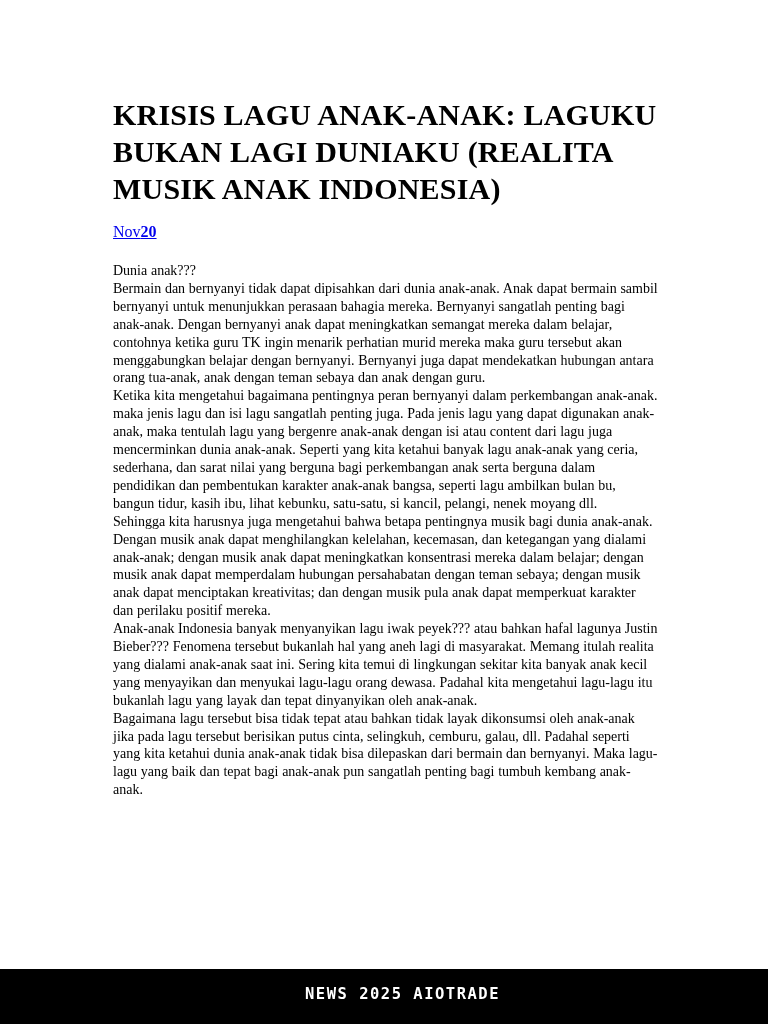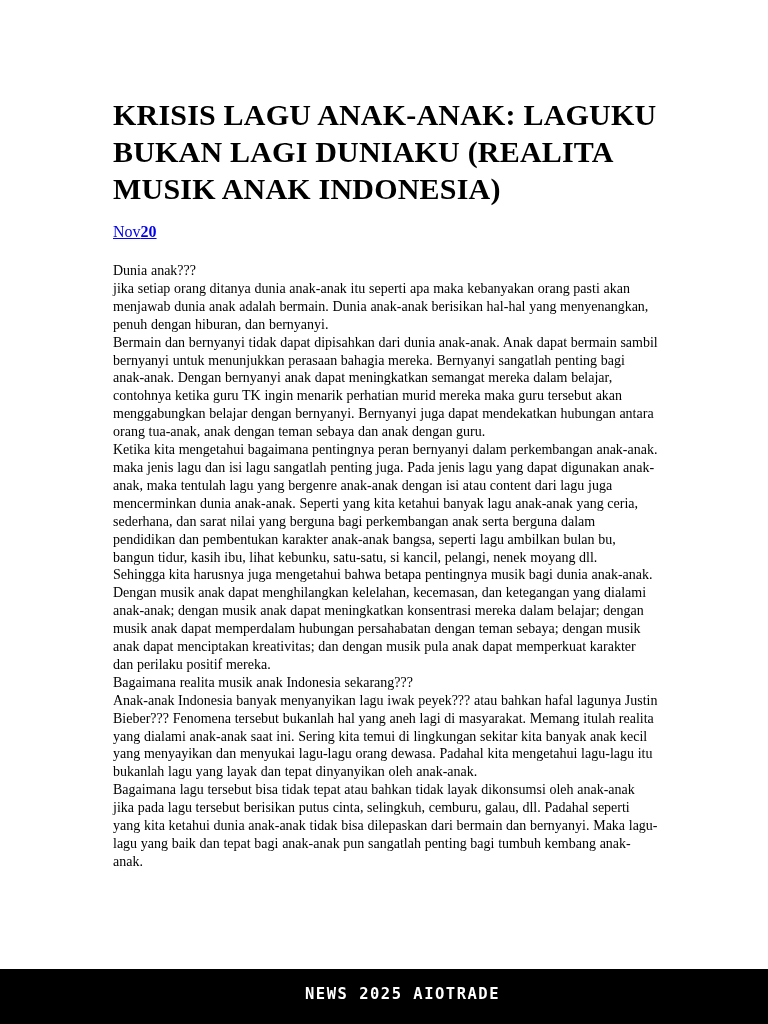--- a/index.html
+++ b/index.html
@@ -79,25 +79,23 @@
 
 <div class="page">
   <div class="content">
 
     <h1 class="page-title">KRISIS LAGU ANAK-ANAK: LAGUKU BUKAN LAGI DUNIAKU (REALITA MUSIK ANAK INDONESIA)</h1>
 
     <a class="date-link" href="#"><span>Nov</span><span class="day">20</span></a>
 
     <div class="article-body">
       <p>Dunia anak???</p>
-      <p>jika setiap orang ditanya dunia anak-anak itu seperti apa maka kebanyakan orang pasti akan menjawab dunia anak adalah bermain. Dunia anak-anak berisikan hal-hal yang menyenangkan, penuh dengan hiburan, dan bernyanyi.</p>
       <p>Bermain dan bernyanyi tidak dapat dipisahkan dari dunia anak-anak. Anak dapat bermain sambil bernyanyi untuk menunjukkan perasaan bahagia mereka. Bernyanyi sangatlah penting bagi anak-anak. Dengan bernyanyi anak dapat meningkatkan semangat mereka dalam belajar, contohnya ketika guru TK ingin menarik perhatian murid mereka maka guru tersebut akan menggabungkan belajar dengan bernyanyi. Bernyanyi juga dapat mendekatkan hubungan antara orang tua-anak, anak dengan teman sebaya dan anak dengan guru.</p>
       <p>Ketika kita mengetahui bagaimana pentingnya peran bernyanyi dalam perkembangan anak-anak. maka jenis lagu dan isi lagu sangatlah penting juga. Pada jenis lagu yang dapat digunakan anak-anak, maka tentulah lagu yang bergenre anak-anak dengan isi atau content dari lagu juga mencerminkan dunia anak-anak. Seperti yang kita ketahui banyak lagu anak-anak yang ceria, sederhana, dan sarat nilai yang berguna bagi perkembangan anak serta berguna dalam pendidikan dan pembentukan karakter anak-anak bangsa, seperti lagu ambilkan bulan bu, bangun tidur, kasih ibu, lihat kebunku, satu-satu, si kancil, pelangi, nenek moyang dll.</p>
       <p>Sehingga kita harusnya juga mengetahui bahwa betapa pentingnya musik bagi dunia anak-anak. Dengan musik anak dapat menghilangkan kelelahan, kecemasan, dan ketegangan yang dialami anak-anak; dengan musik anak dapat meningkatkan konsentrasi mereka dalam belajar; dengan musik anak dapat memperdalam hubungan persahabatan dengan teman sebaya; dengan musik anak dapat menciptakan kreativitas; dan dengan musik pula anak dapat memperkuat karakter dan perilaku positif mereka.</p>
-      <p>Bagaimana realita musik anak Indonesia sekarang???</p>
       <p>Anak-anak Indonesia banyak menyanyikan lagu iwak peyek??? atau bahkan hafal lagunya Justin Bieber??? Fenomena tersebut bukanlah hal yang aneh lagi di masyarakat. Memang itulah realita yang dialami anak-anak saat ini. Sering kita temui di lingkungan sekitar kita banyak anak kecil yang menyayikan dan menyukai lagu-lagu orang dewasa. Padahal kita mengetahui lagu-lagu itu bukanlah lagu yang layak dan tepat dinyanyikan oleh anak-anak.</p>
       <p>Bagaimana lagu tersebut bisa tidak tepat atau bahkan tidak layak dikonsumsi oleh anak-anak jika pada lagu tersebut berisikan putus cinta, selingkuh, cemburu, galau, dll. Padahal seperti yang kita ketahui dunia anak-anak tidak bisa dilepaskan dari bermain dan bernyanyi. Maka lagu-lagu yang baik dan tepat bagi anak-anak pun sangatlah penting bagi tumbuh kembang anak-anak.</p>
     </div>
   </div>
 
   <div class="footer-banner">
     <span>NEWS 2025 AIOTRADE</span>
   </div>
 </div>
 

